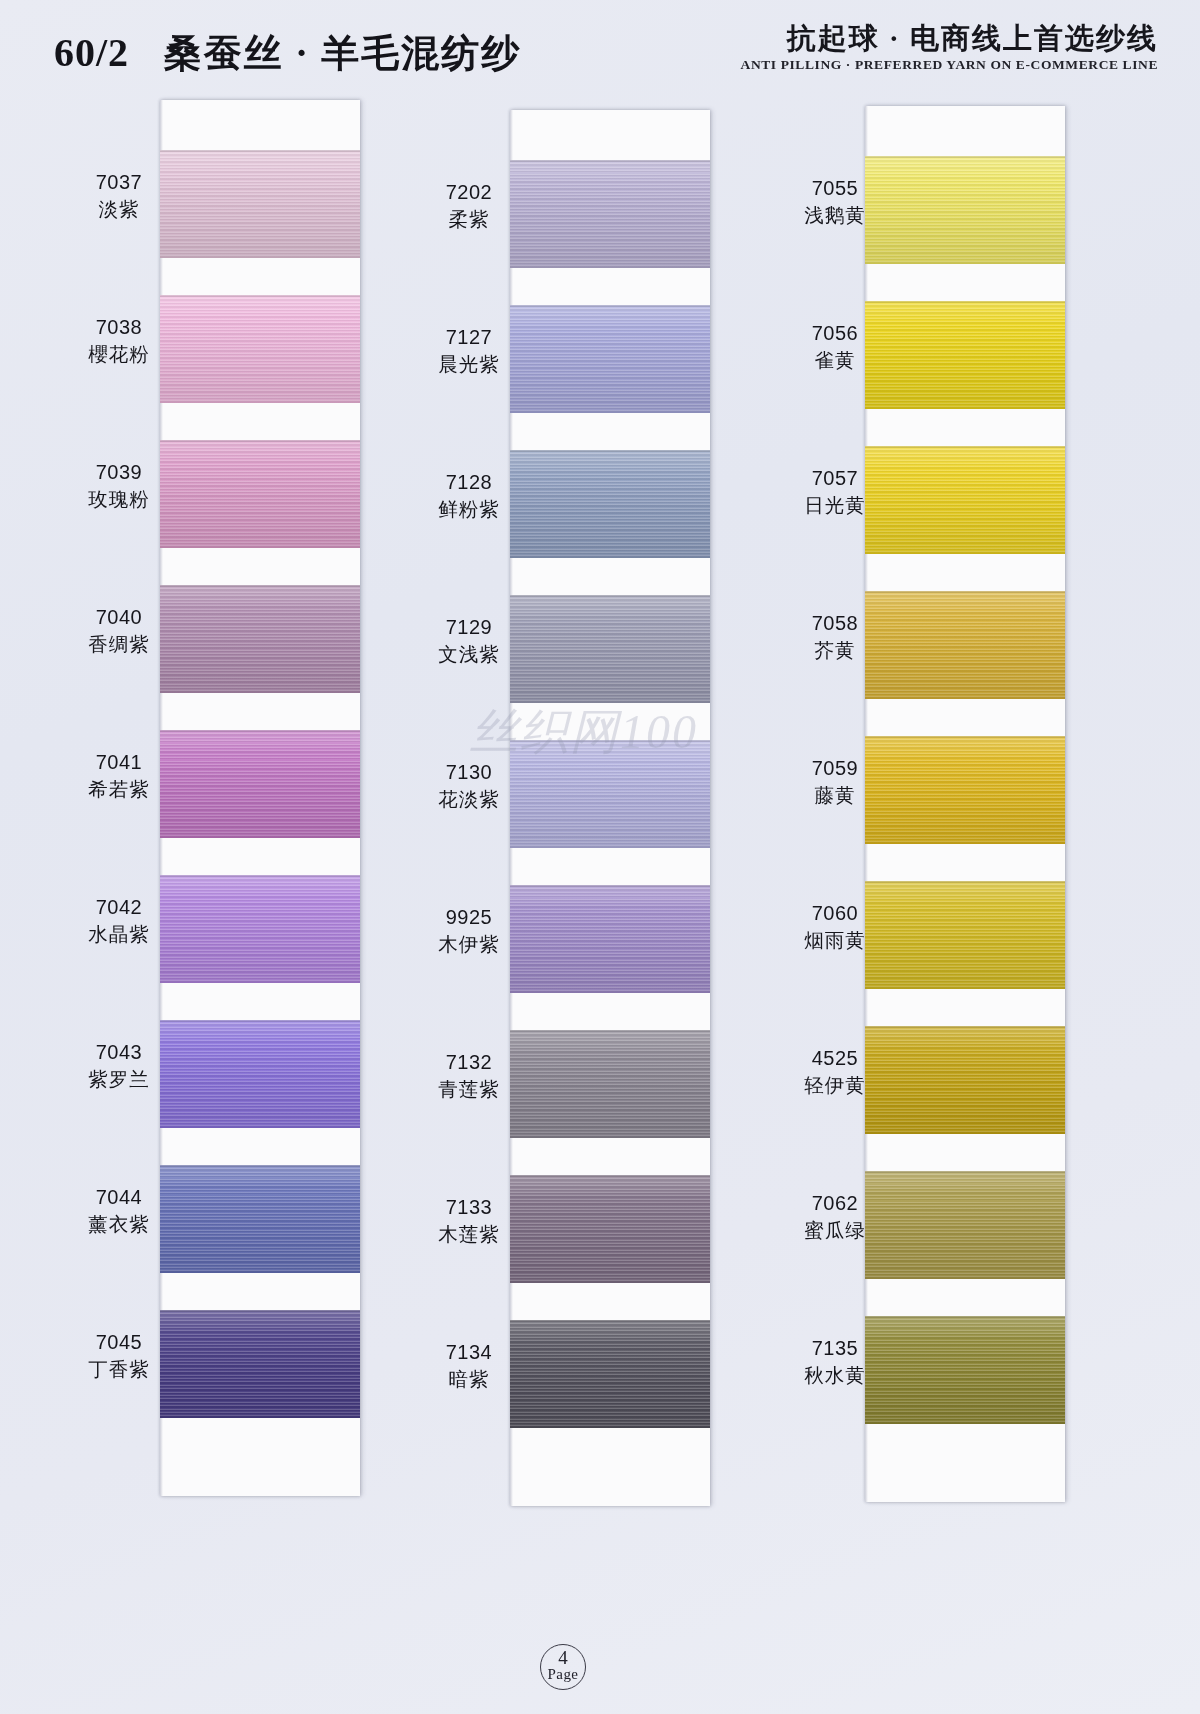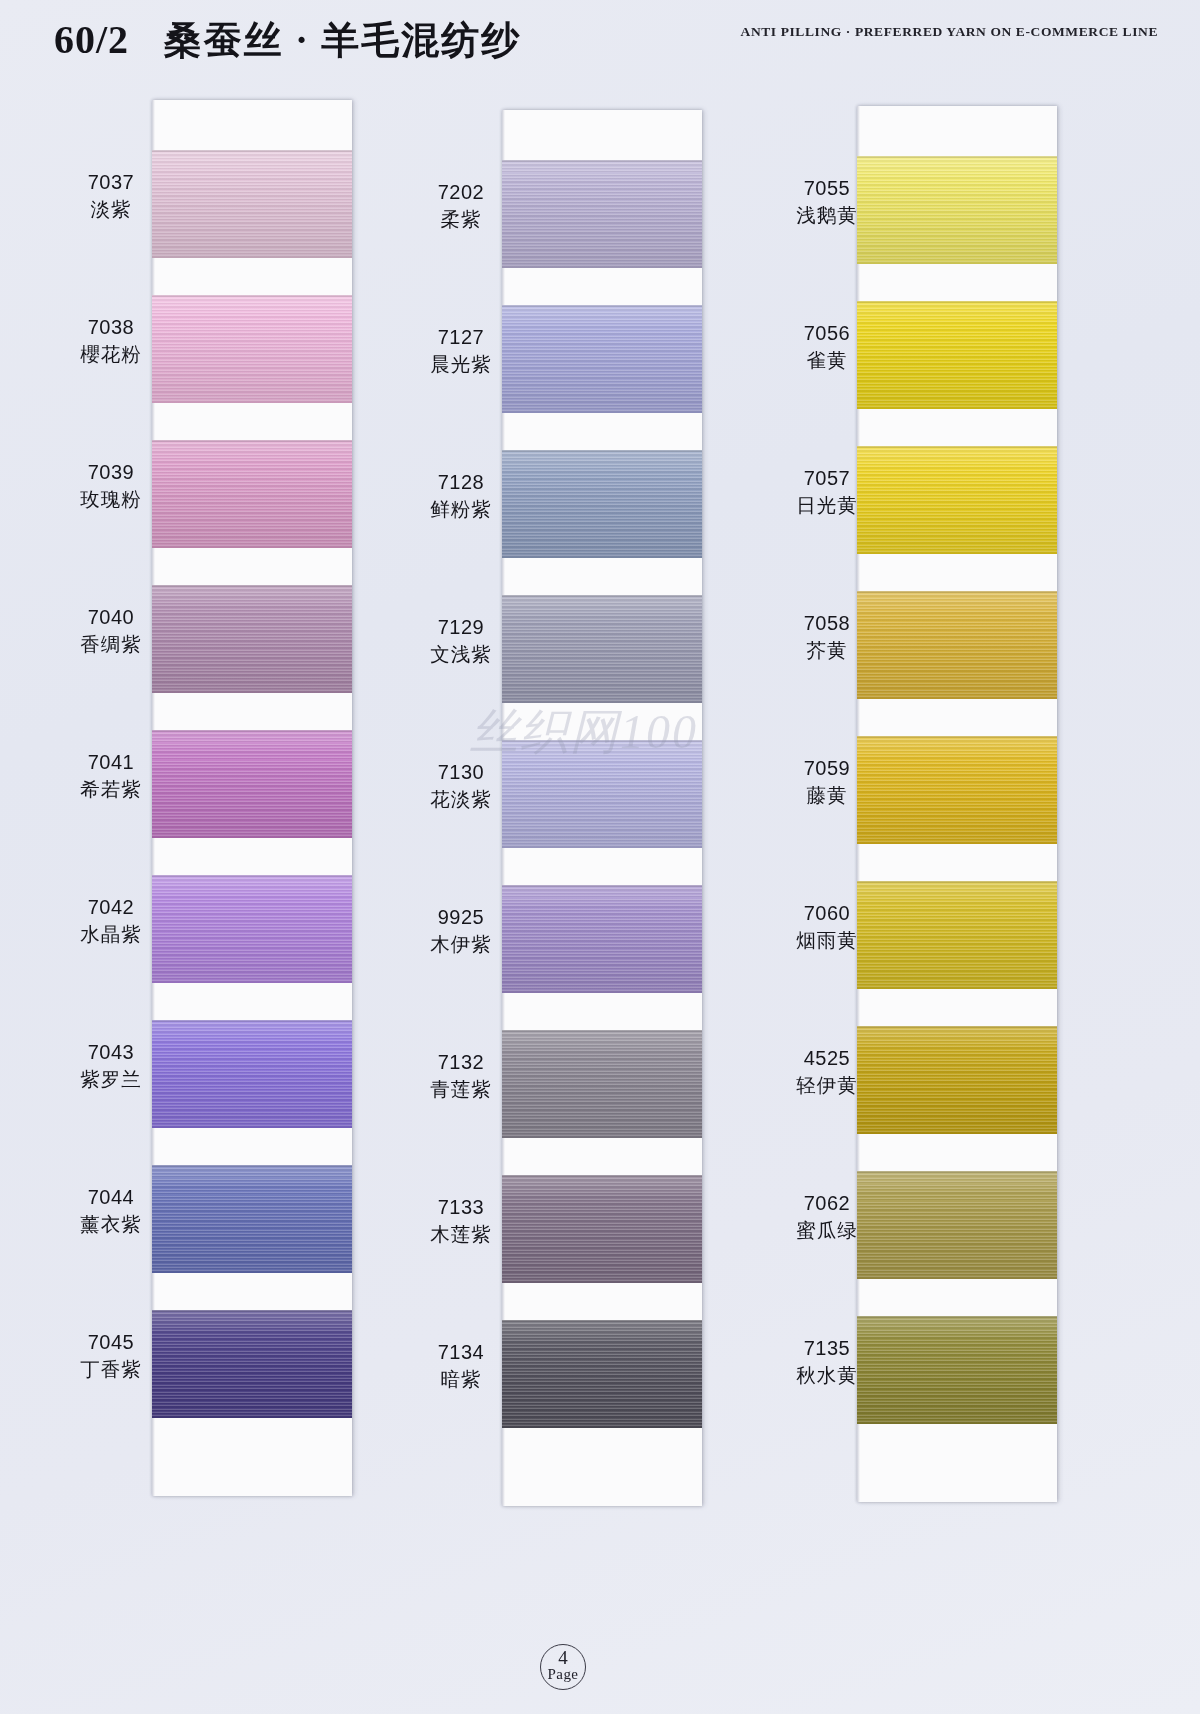--- a/index.html
+++ b/index.html
@@ -18,21 +18,21 @@
 
   
   .header {
     position: absolute;
     top: 0; left: 0; right: 0;
     height: 96px;
   }
   .title-main {
     position: absolute;
     left: 54px;
-    top: 15px;
+    top: 28px;
     font-family: "Liberation Serif", "DejaVu Serif", serif;
     font-size: 38px;
     font-weight: 700;
     letter-spacing: 2px;
     color: #14141a;
     white-space: nowrap;
   }
   .title-main .sz {
     font-size: 40px;
     letter-spacing: 1px;
@@ -59,21 +59,21 @@
     letter-spacing: 0.6px;
     color: #22222a;
     margin-top: 2px;
     white-space: nowrap;
   }
 
   
   .board {
     position: absolute;
     top: 96px;
-    left: 4px;
+    left: 12px;
     width: 960px;
     height: 1560px;
   }
   .column {
     position: absolute;
     top: 0;
   }
   .card {
     position: absolute;
     top: 0;
@@ -186,20 +186,21 @@
 </head>
 <body>
 
 <div class="header">
   <div class="title-main">
     <span class="sz">60/2</span>
     &nbsp;
     <span>桑蚕丝 · 羊毛混纺纱</span>
   </div>
   <div class="header-right">
+    <div class="tagline-cn">抗起球 · 电商线上首选纱线</div>
     <div class="tagline-en">ANTI PILLING · PREFERRED YARN ON E-COMMERCE LINE</div>
   </div>
 </div>
 
 <div class="board">
     <div class="column" style="left: 0px;">
       <div class="card" style="left: 148px; top: 4px; width: 200px; height: 1396px;"></div>
       <div class="swatch" style="left: 148px; top: 54px; width: 200px; height: 108px; background: rgb(227, 195, 216);">
         <div class="threads"></div>
         <div class="sheen"></div>

